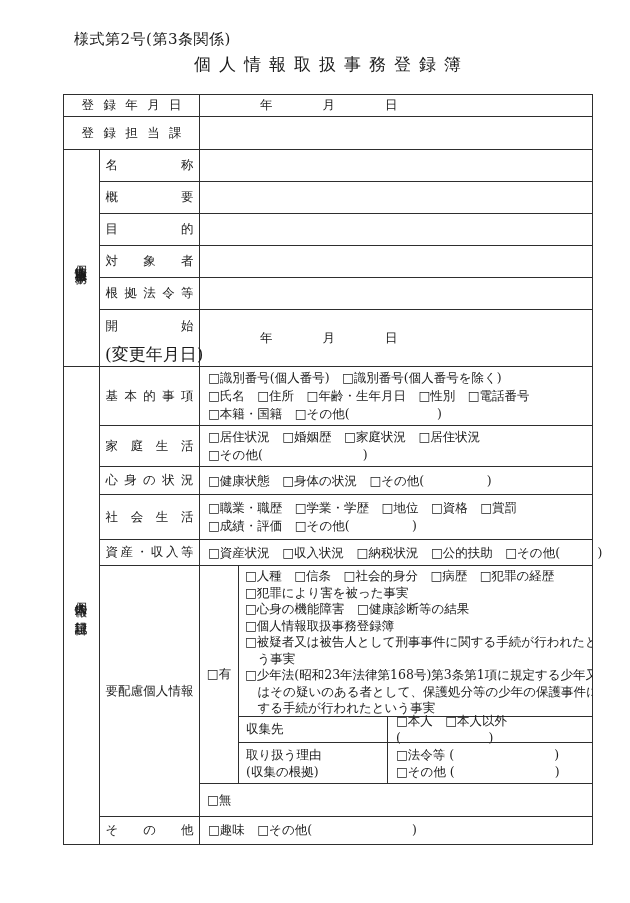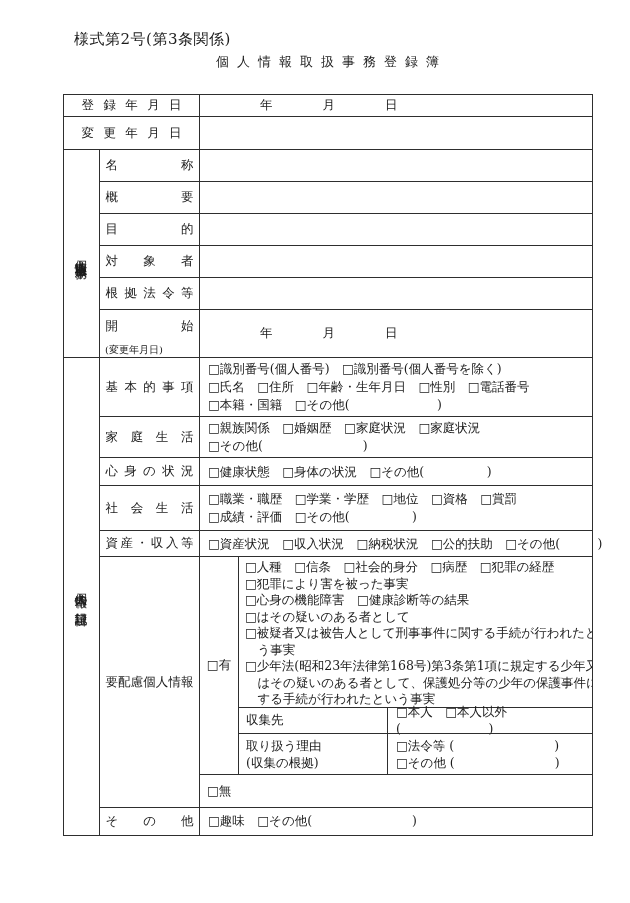--- a/index.html
+++ b/index.html
@@ -3,41 +3,41 @@
 <meta charset="utf-8">
 <style>
   html,body{margin:0;padding:0;background:#ffffff;}
   .page{
     position:relative;width:630px;height:903px;background:#ffffff;
     font-family:"DejaVu Serif","Liberation Serif",serif;
     color:#1b1b1b;overflow:hidden;
   }
   .stamp{position:absolute;left:74px;top:30px;font-size:15px;letter-spacing:0.5px;}
   .title{position:absolute;left:63px;top:53px;width:529px;text-align:center;
-         font-size:13px;letter-spacing:8px;text-indent:8px;white-space:nowrap;}
+         font-size:17px;letter-spacing:8px;text-indent:8px;white-space:nowrap;}
   table.form-table{
     position:absolute;left:63px;top:94px;width:529px;
     border-collapse:collapse;table-layout:fixed;font-size:12.5px;
   }
   td{border:1px solid #2e2e2e;padding:0;vertical-align:middle;box-sizing:border-box;}
   
   .rA td{height:20px}.rB td{height:33px}.rC td{height:32px}.rD td{height:37px}
   .rBasic td{height:58px}.rFam td{height:37px}.rMind td{height:28px}
   .rSoc td{height:45px}.rAst td{height:26px}
   .rSens td{height:210px}.rNone td{height:33px}.rOther td{height:28px}
   
   td.vcell{text-align:center;}
   .vtext{writing-mode:vertical-rl;text-orientation:upright;display:inline-block;
          line-height:1.05;letter-spacing:1px;font-size:12.5px;}
   
   .jlab{width:88px;margin:0 auto;text-align:justify;text-align-last:justify;font-size:12.5px;}
   .jlab.wide{width:100px;}
   .labwrap{padding:0 4px;}
   .labwrap .jlab{margin:8px auto;}
-  .lab2{text-align:left;font-size:10px;padding-left:1px;white-space:nowrap;}
+  .lab2{text-align:left;font-size:17px;padding-left:1px;white-space:nowrap;}
   
   .val{padding:2px 8px;}
   .val .tline{line-height:18px;white-space:nowrap;}
   .dateflex{display:flex;padding-left:52px;gap:50px;}
   
   td.yescell{text-align:center;}
   td.senscell{padding:0;vertical-align:top;}
   .sens-wrap{display:flex;flex-direction:column;height:217px;}
   .sens-list{flex:1;padding:2px 6px;overflow:hidden;}
   .sens-list .tline{line-height:16.5px;white-space:nowrap;}
@@ -76,21 +76,21 @@
         <div class="dateflex">
           <span>年</span>
           <span>月</span>
           <span>日</span>
         </div>
       </td>
     </tr>
 
     <tr class="rB">
       <td colspan="2">
-        <div class="jlab wide">変更年月日</div>
+        <div class="jlab wide">登録担当課</div>
       </td>
       <td colspan="2" class="val"></td>
     </tr>
 
     <tr class="rC">
       <td rowspan="6" class="vcell">
         <span class="vtext">個人情報取扱事務</span>
       </td>
       <td>
         <div class="jlab">名称</div>
@@ -148,21 +148,21 @@
             <div class="tline">□識別番号(個人番号)　□識別番号(個人番号を除く)</div>
             <div class="tline">□氏名　□住所　□年齢・生年月日　□性別　□電話番号</div>
             <div class="tline">□本籍・国籍　□その他(　　　　　　　)</div>
           </td>
     </tr>
     <tr class="rFam">
       <td>
         <div class="jlab">家庭生活</div>
       </td>
       <td colspan="2" class="val">
-            <div class="tline">□親族関係　□婚姻歴　□家庭状況　□家庭状況</div>
+            <div class="tline">□居住状況　□婚姻歴　□家庭状況　□居住状況</div>
             <div class="tline">□その他(　　　　　　　　)</div>
           </td>
     </tr>
     <tr class="rMind">
       <td>
         <div class="jlab">心身の状況</div>
       </td>
       <td colspan="2" class="val">
             <div class="tline">□健康状態　□身体の状況　□その他(　　　　　)</div>
           </td>
@@ -190,21 +190,21 @@
       </td>
       <td class="yescell">
         <span>□有</span>
       </td>
       <td class="senscell">
         <div class="sens-wrap">
           <div class="sens-list">
                 <div class="tline">□人種　□信条　□社会的身分　□病歴　□犯罪の経歴</div>
                 <div class="tline">□犯罪により害を被った事実</div>
                 <div class="tline">□心身の機能障害　□健康診断等の結果</div>
-                <div class="tline">□はその疑いのある者として</div>
+                <div class="tline">□個人情報取扱事務登録簿</div>
                 <div class="tline">□被疑者又は被告人として刑事事件に関する手続が行われたとい</div>
                 <div class="tline">　う事実</div>
                 <div class="tline">□少年法(昭和23年法律第168号)第3条第1項に規定する少年又</div>
                 <div class="tline">　はその疑いのある者として、保護処分等の少年の保護事件に関</div>
                 <div class="tline">　する手続が行われたという事実</div>
               </div>
           <div class="sens-row src">
             <div class="sens-sub">収集先</div>
             <div class="sens-valcol">□本人　□本人以外 (　　　　　　　)</div>
           </div>

